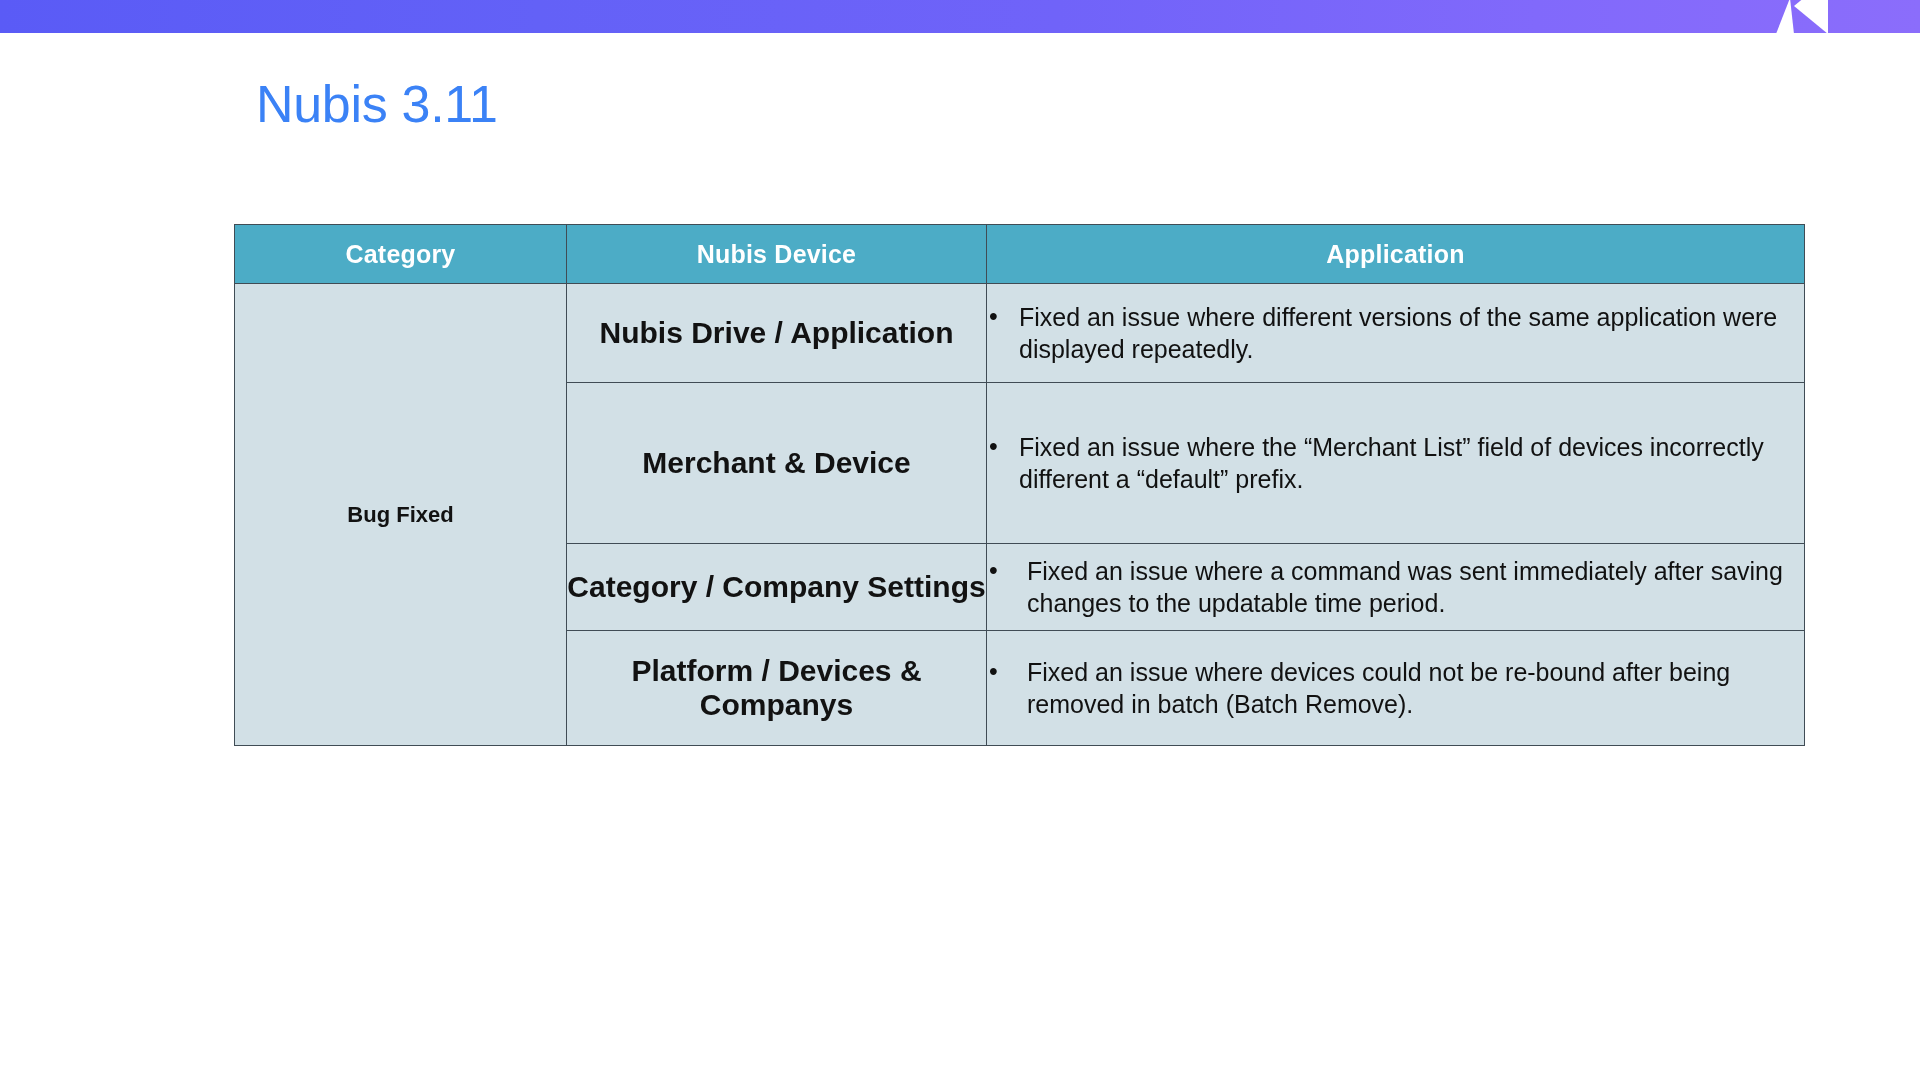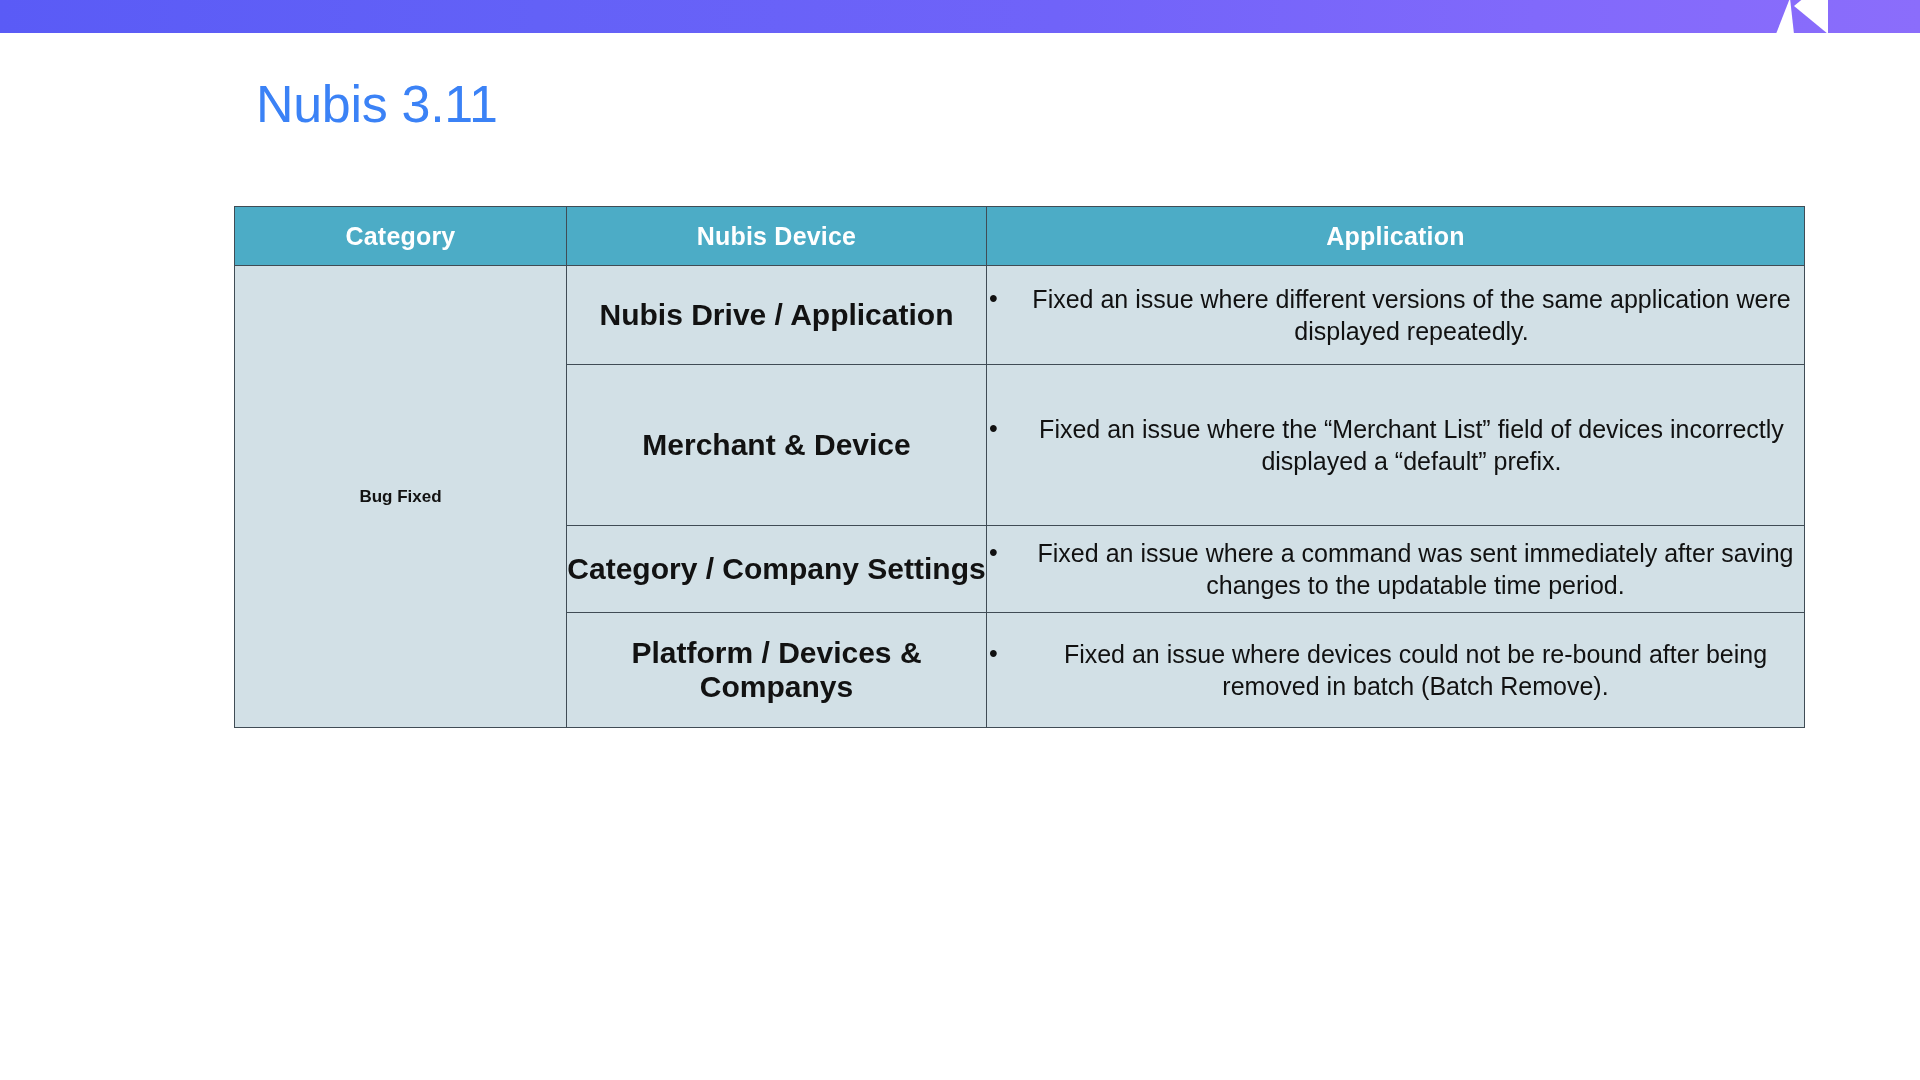--- a/index.html
+++ b/index.html
@@ -44,21 +44,21 @@
     color: #3b82f6;
     letter-spacing: -0.3px;
     line-height: 1;
     white-space: nowrap;
   }
 
   
   #release-table {
     position: absolute;
     left: 234px;
-    top: 206px;
+    top: 224px;
     width: 1570px;
     border-collapse: collapse;
     table-layout: fixed;
   }
   #release-table col.c-cat  { width: 332px; }
   #release-table col.c-mod  { width: 420px; }
   #release-table col.c-desc { width: 818px; }
 
   #release-table th,
   #release-table td {
@@ -73,26 +73,25 @@
     height: 58px;
     font-size: 25px;
     font-weight: 700;
     text-align: center;
     letter-spacing: .2px;
   }
 
   tbody td {
     background: #d2e0e6;
     color: #121212;
-    text-align: center;
   }
 
   td.cat-cell {
     text-align: center;
-    font-size: 17px;
+    font-size: 22px;
     font-weight: 700;
   }
 
   td.mod-cell {
     text-align: center;
     font-size: 30px;
     font-weight: 700;
     padding: 4px 8px;
   }
 
@@ -162,21 +161,21 @@
       <td class="desc-cell">
         <ul class="bullets">
           <li>Fixed an issue where different versions of the same application were displayed repeatedly.</li>
         </ul>
       </td>
     </tr>
     <tr class="row-2">
       <td class="mod-cell">Merchant &amp; Device</td>
       <td class="desc-cell">
         <ul class="bullets">
-          <li>Fixed an issue where the “Merchant List” field of devices incorrectly displayed a “default” prefix.</li>
+          <li>Fixed an issue where the “Merchant List” field of devices incorrectly different a “default” prefix.</li>
         </ul>
       </td>
     </tr>
     <tr class="row-3">
       <td class="mod-cell">Category / Company Settings</td>
       <td class="desc-cell">
         <ul class="bullets wide-gap">
           <li>Fixed an issue where a command was sent immediately after saving changes to the updatable time period.</li>
         </ul>
       </td>

